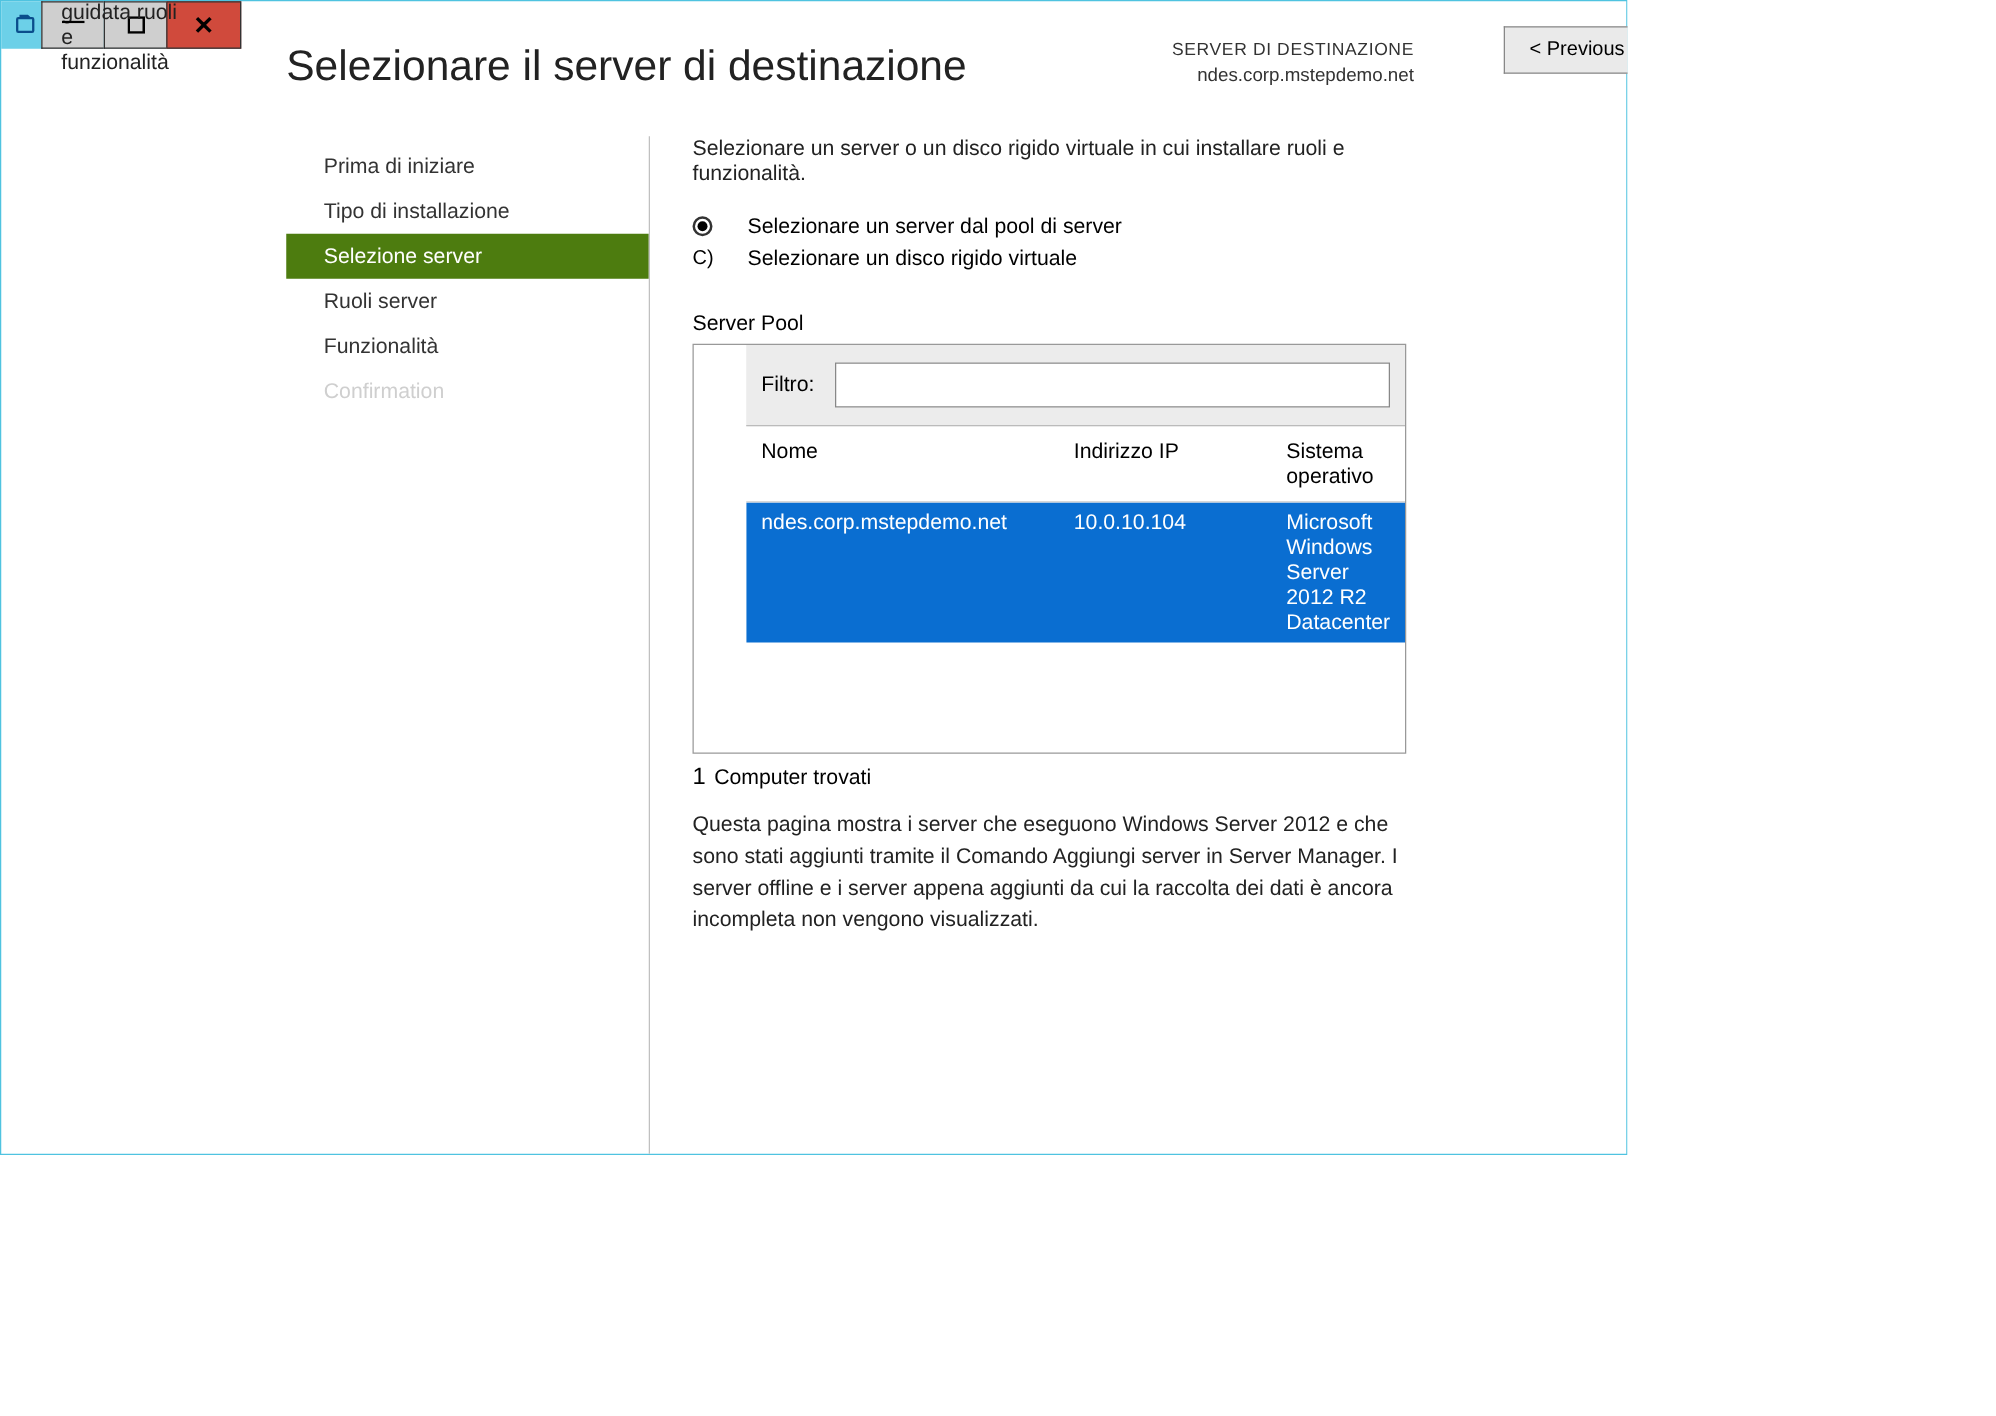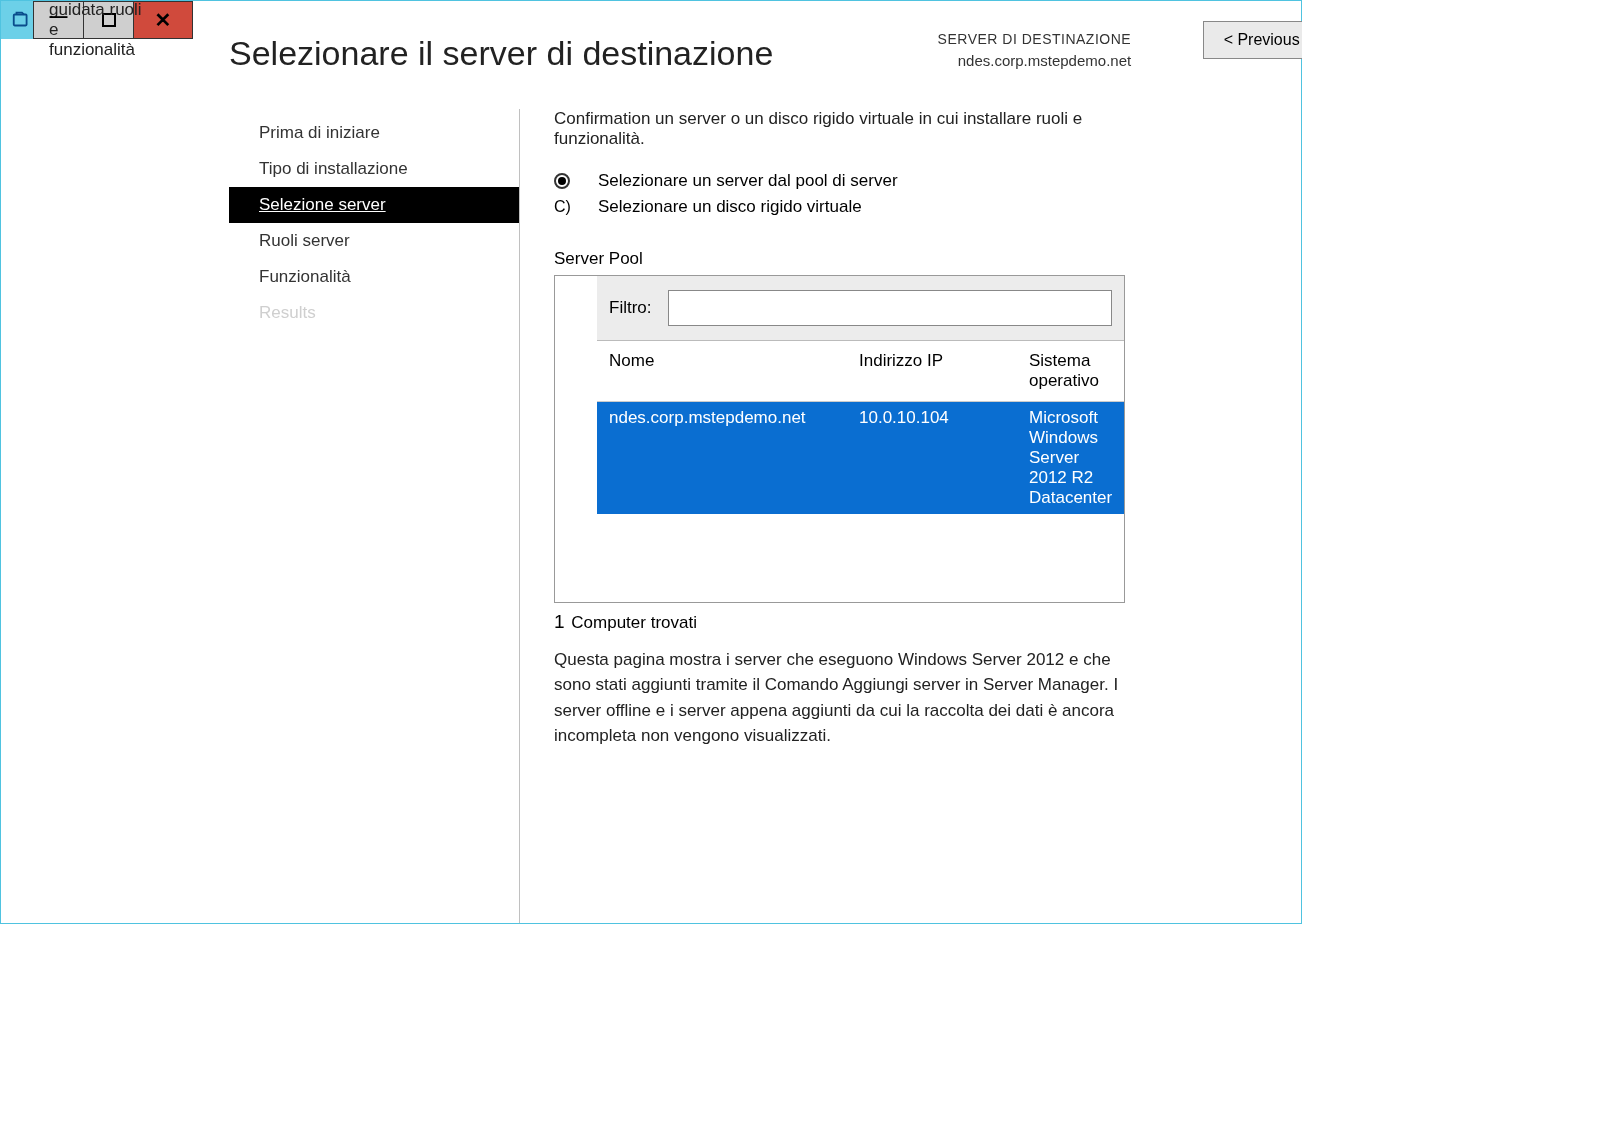--- a/index.html
+++ b/index.html
@@ -100,23 +100,22 @@
     width: 290px;
     padding-top: 6px;
   }
   .sidebar-item {
     padding: 8px 18px 8px 30px;
     font-size: 17px;
     color: #333;
     cursor: default;
   }
   .sidebar-item.selected {
-    background: #000000;
+    background: #4d7c0f;
     color: #fff;
-    text-decoration: underline;
   }
   .sidebar-item.disabled {
     color: #cfcfcf;
   }
 
   .main {
     flex: 1;
     border-left: 1px solid #c0c0c0;
     padding-left: 34px;
     padding-right: 6px;
@@ -280,25 +279,25 @@
       </div>
     </div>
 
     <div class="body-row">
       <div class="sidebar">
         <div class="sidebar-item">Prima di iniziare</div>
         <div class="sidebar-item">Tipo di installazione</div>
         <div class="sidebar-item selected">Selezione server</div>
         <div class="sidebar-item">Ruoli server</div>
         <div class="sidebar-item">Funzionalità</div>
-        <div class="sidebar-item disabled">Results</div>
+        <div class="sidebar-item disabled">Confirmation</div>
       </div>
 
       <div class="main">
-        <div class="intro-text">Confirmation un server o un disco rigido virtuale in cui installare ruoli e funzionalità.</div>
+        <div class="intro-text">Selezionare un server o un disco rigido virtuale in cui installare ruoli e funzionalità.</div>
 
         <div class="radio-row">
           <span class="radio checked"></span>
           <span>Selezionare un server dal pool di server</span>
         </div>
         <div class="radio-row">
           <span class="radio-placeholder">C)</span>
           <span>Selezionare un disco rigido virtuale</span>
         </div>
 

